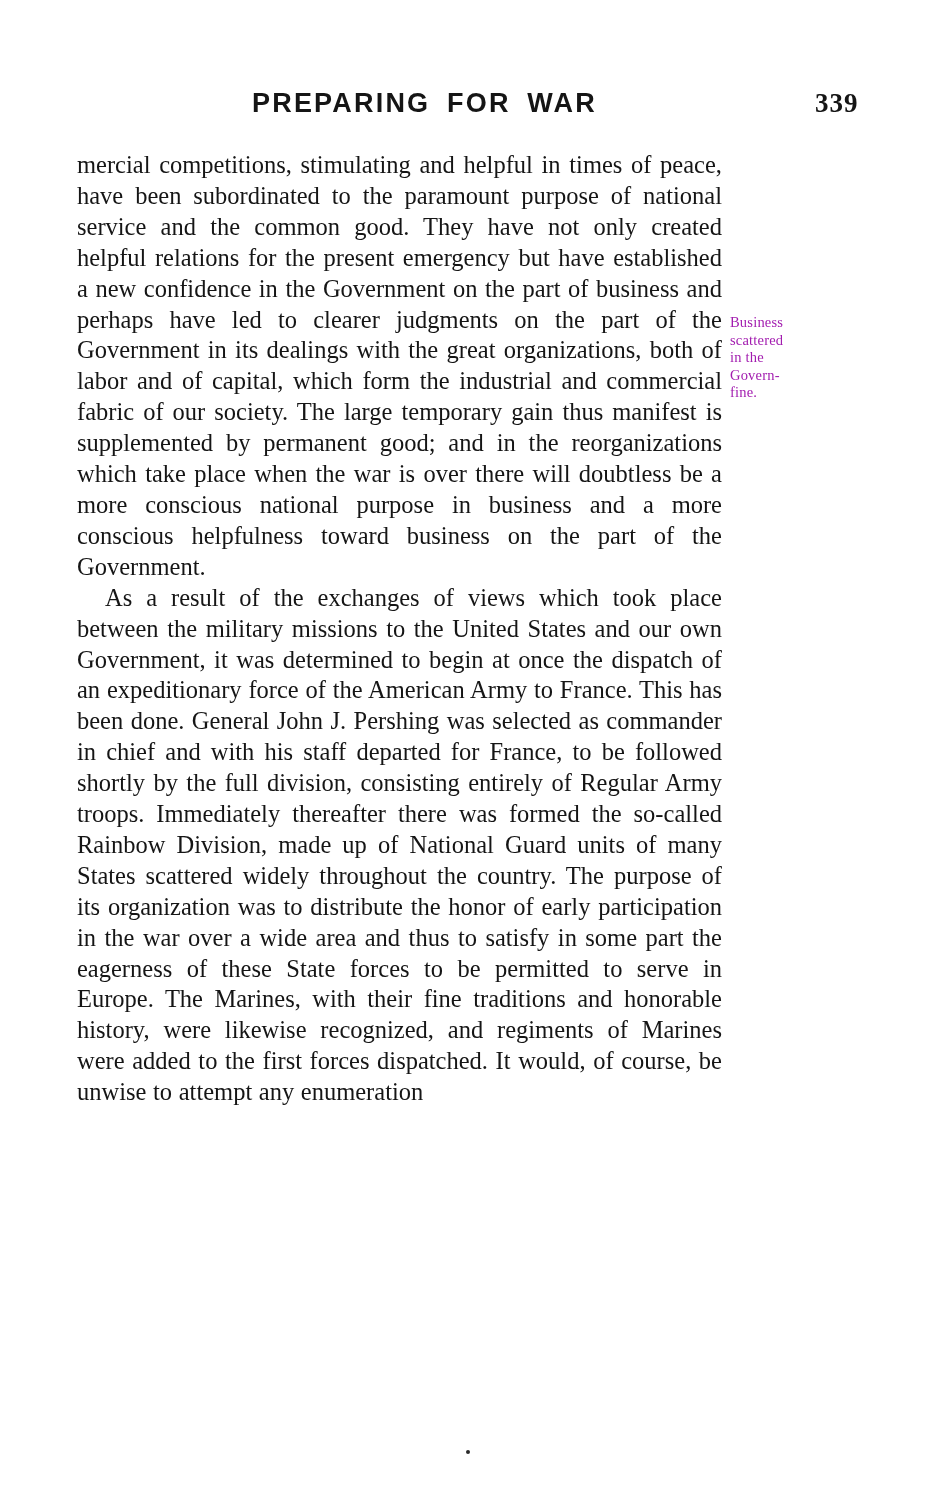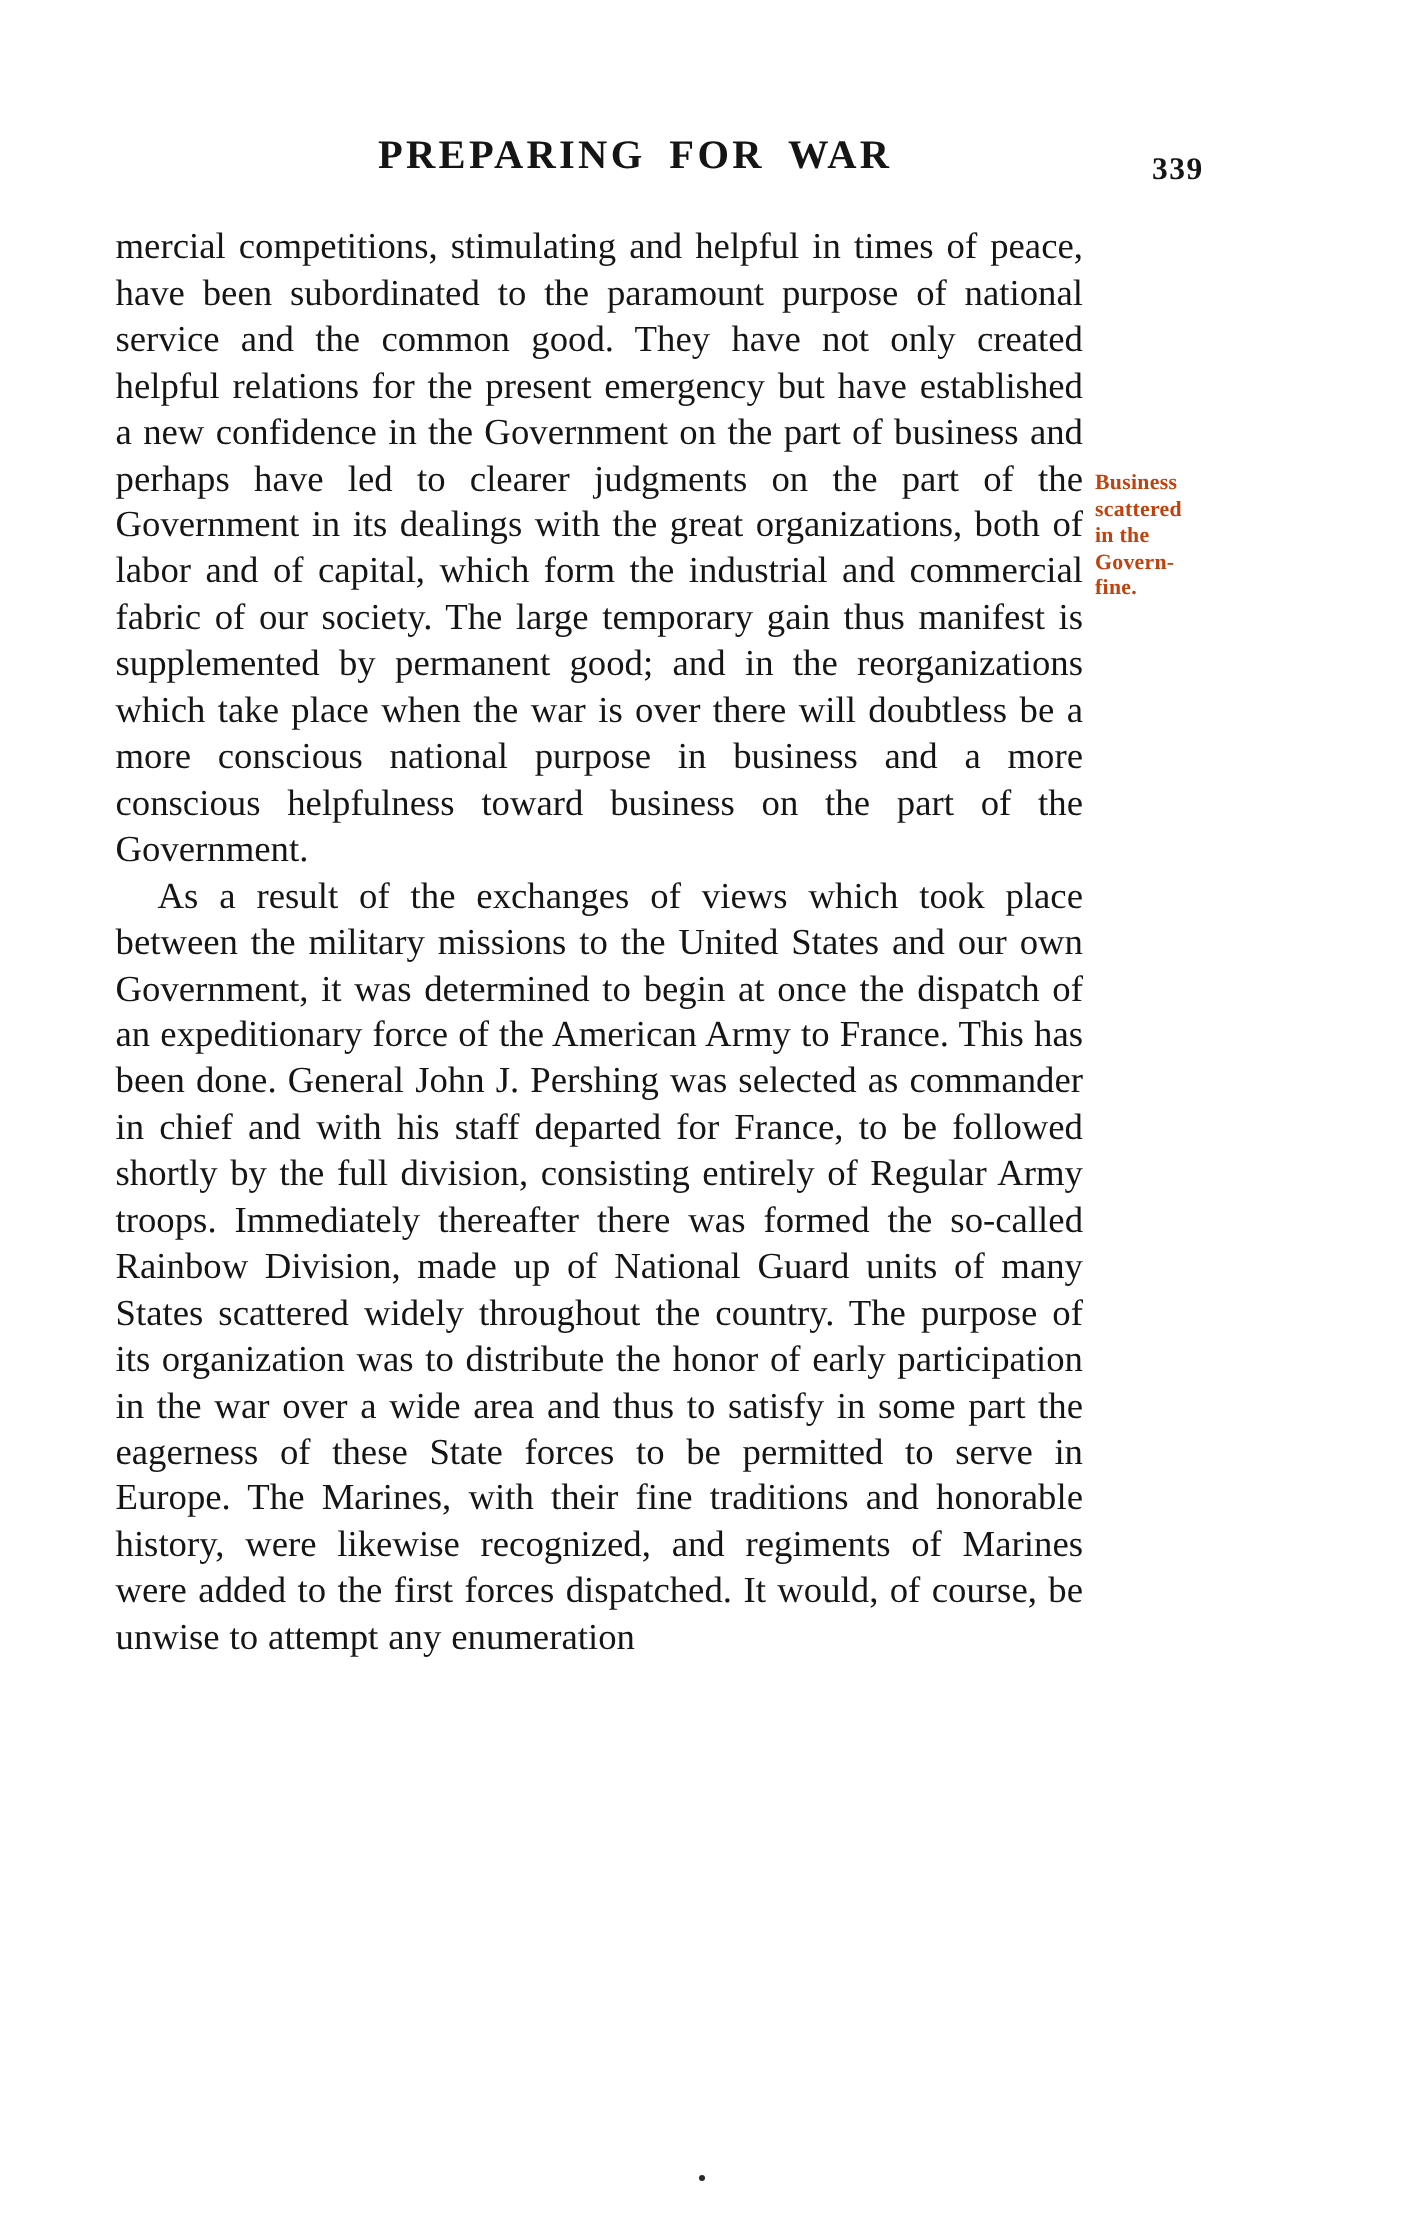--- a/index.html
+++ b/index.html
@@ -27,31 +27,30 @@
     height: 34px;
   }
   .head-title {
     position: absolute;
     left: 252px;
     top: 0;
     font-size: 27px;
     font-weight: bold;
     letter-spacing: 2.2px;
     word-spacing: 7px;
-    font-family: Liberation Serif, serif;
+    font-family: Liberation Sans, sans-serif;
     white-space: nowrap;
   }
   .head-folio {
     position: absolute;
-    left: 768px;
+    left: 815px;
     top: 0;
-    font-size: 21px;
+    font-size: 27px;
     font-weight: bold;
     letter-spacing: 1px;
-    margin-top: 12px;
   }
   .textblock {
     position: absolute;
     left: 77px;
     top: 150px;
     width: 645px;
   }
   p.body {
     margin: 0;
     font-size: 24.5px;
@@ -64,22 +63,22 @@
   p.body.indent {
     text-indent: 28px;
   }
   .marginal {
     position: absolute;
     left: 730px;
     width: 150px;
     font-family: "Liberation Serif", serif;
     font-size: 14.5px;
     line-height: 17.5px;
-    font-weight: bold;
-    color: #c2410c;
+    font-weight: normal;
+    color: #a21caf;
     letter-spacing: 0.2px;
   }
   .marginal.note-1 { top: 314px; }
   .marginal.note-2 { top: 862px; }
   .marginal div { white-space: nowrap; }
   .footer-dot {
     position: absolute;
     left: 466px;
     top: 1450px;
     width: 4px;

